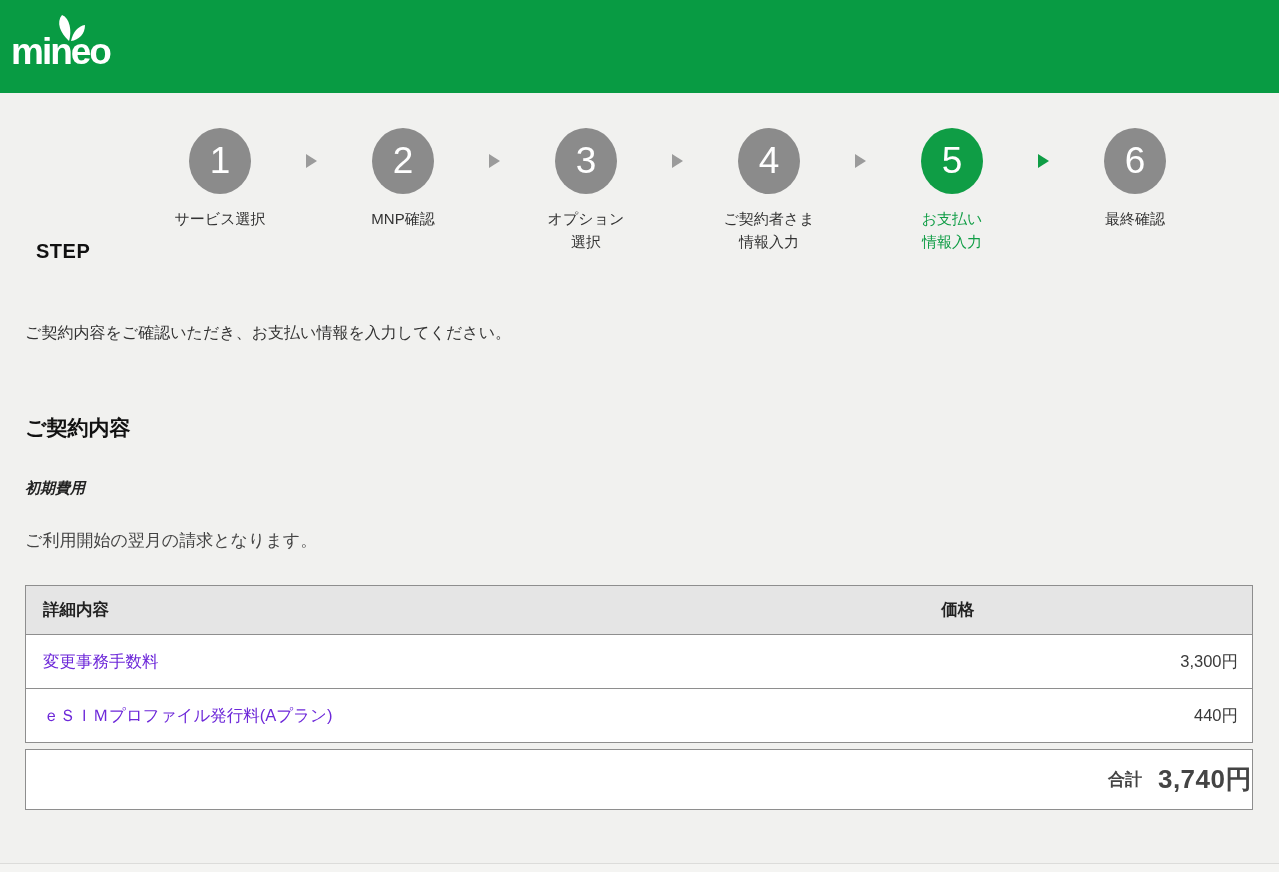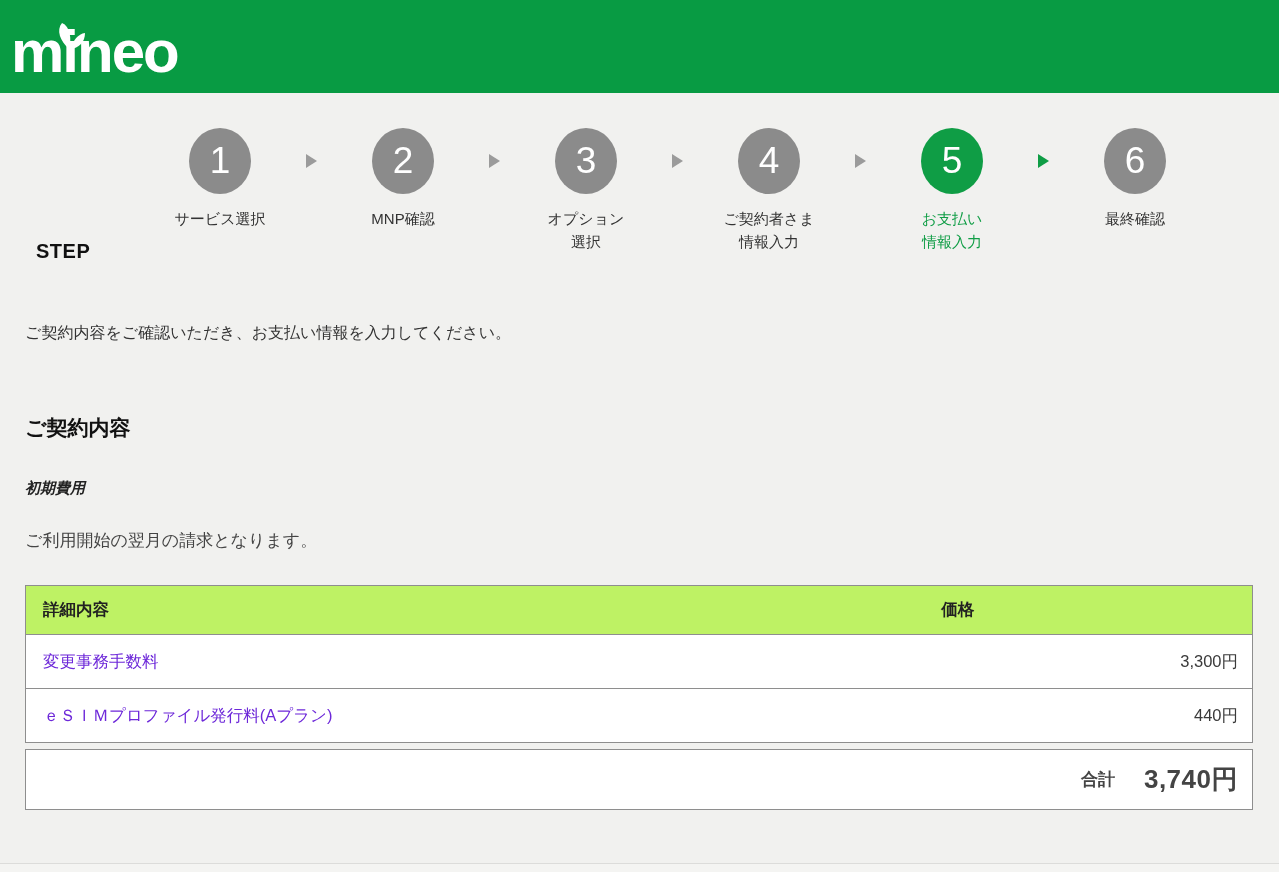--- a/index.html
+++ b/index.html
@@ -16,21 +16,21 @@
     height:93px;
     background:#089b43;
     display:flex;
     align-items:center;
   }
   .logo {
     position:relative;
     margin-left:11px;
     margin-top:10px;
     color:#fff;
-    font-size:60px;
+    font-size:37px;
     font-weight:800;
     letter-spacing:-2px;
     line-height:1;
   }
   .logo .sprout {
     position:absolute;
     top:-22px;
     left:44px;
   }
 
@@ -127,21 +127,21 @@
 
   
   .price-table {
     margin-top:33px;
     width:100%;
     border-collapse:collapse;
     background:#fff;
     border:1px solid #8e8e8e;
   }
   .price-table th {
-    background:#bef264;
+    background:#e5e5e5;
     height:49px;
     font-size:16.5px;
     color:#222;
     text-align:left;
     padding-left:17px;
     border-bottom:1px solid #8e8e8e;
   }
   .price-table th.price-col {
     width:48%;
     text-align:center;
@@ -163,22 +163,21 @@
   }
 
   .total-box {
     margin-top:6px;
     height:61px;
     background:#fff;
     border:1px solid #8e8e8e;
     display:flex;
     align-items:center;
     justify-content:flex-end;
-    padding-right:14px;
-    gap:29px;
+    gap:16px;
   }
   .total-label {
     font-size:17px;
     font-weight:bold;
     color:#444;
   }
   .total-amount {
     font-size:26px;
     font-weight:bold;
     color:#444;

